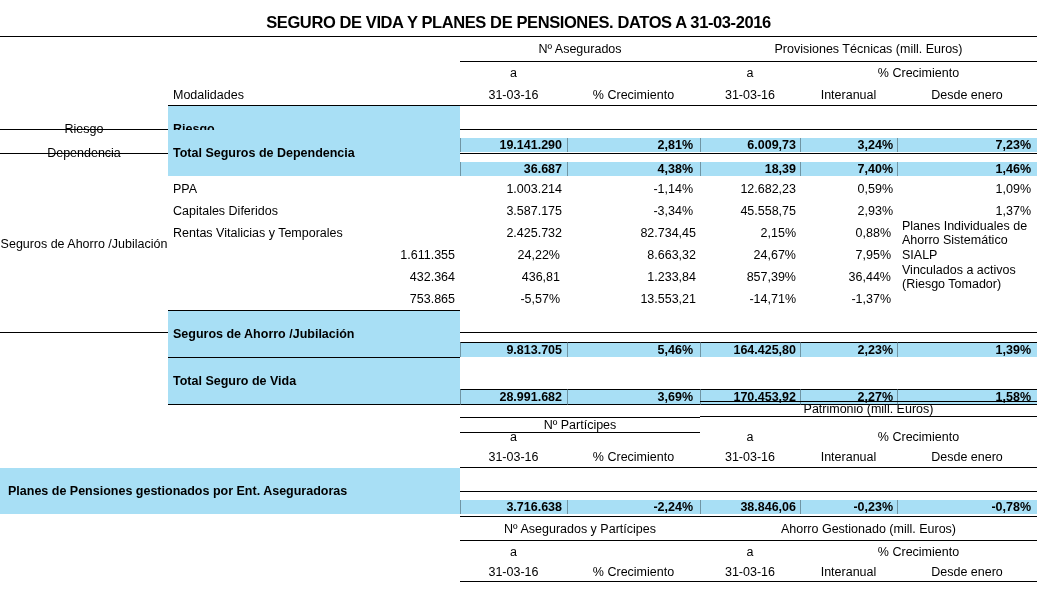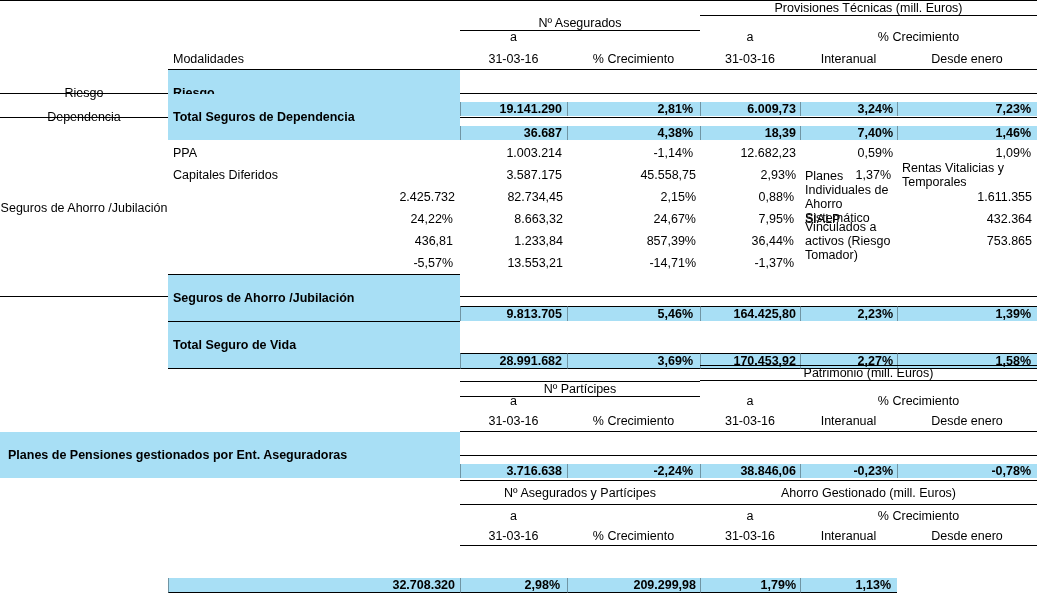--- a/index.html
+++ b/index.html
@@ -67,27 +67,28 @@
   .h23 { height: 23px; }
   .h22 { height: 22px; }
   .h21 { height: 21px; }
   .h20 { height: 20px; }
 </style>
 </head>
 <body>
 
 <div class="sheet">
 
+  <div class="title">SEGURO DE VIDA Y PLANES DE PENSIONES. DATOS A 31-03-2016</div>
 
   <div>
 
     <div class="grid h26 bt">
       <div style="grid-column:1/3"></div>
+      <div class="center bb" style="grid-column:3/5">Nº Asegurados</div>
       <div class="center bb" style="grid-column:5/8">Provisiones Técnicas (mill. Euros)</div>
-      <div class="center bb" style="grid-column:3/5">Nº Asegurados</div>
     </div>
 
     <div class="grid h22">
       <div style="grid-column:1/3"></div>
       <div class="center" style="grid-column:3">a</div>
       <div style="grid-column:4"></div>
       <div class="center" style="grid-column:5">a</div>
       <div class="center" style="grid-column:6/8">% Crecimiento</div>
     </div>
 
@@ -131,20 +132,21 @@
 
       <div class="lblB">PPA</div>
       <div class="right v1">1.003.214</div>
       <div class="right v2">-1,14%</div>
       <div class="right v3">12.682,23</div>
       <div class="right v4">0,59%</div>
       <div class="right v5">1,09%</div>
 
       <div class="lblB">Capitales Diferidos</div>
       <div class="right v1">3.587.175</div>
+      <div class="right v2">-3,34%</div>
       <div class="right v3">45.558,75</div>
       <div class="right v4">2,93%</div>
       <div class="right v5">1,37%</div>
 
       <div class="lblB">Rentas Vitalicias y Temporales</div>
       <div class="right v1">2.425.732</div>
       <div class="right v3">82.734,45</div>
       <div class="right v4">2,15%</div>
       <div class="right v5">0,88%</div>
 

